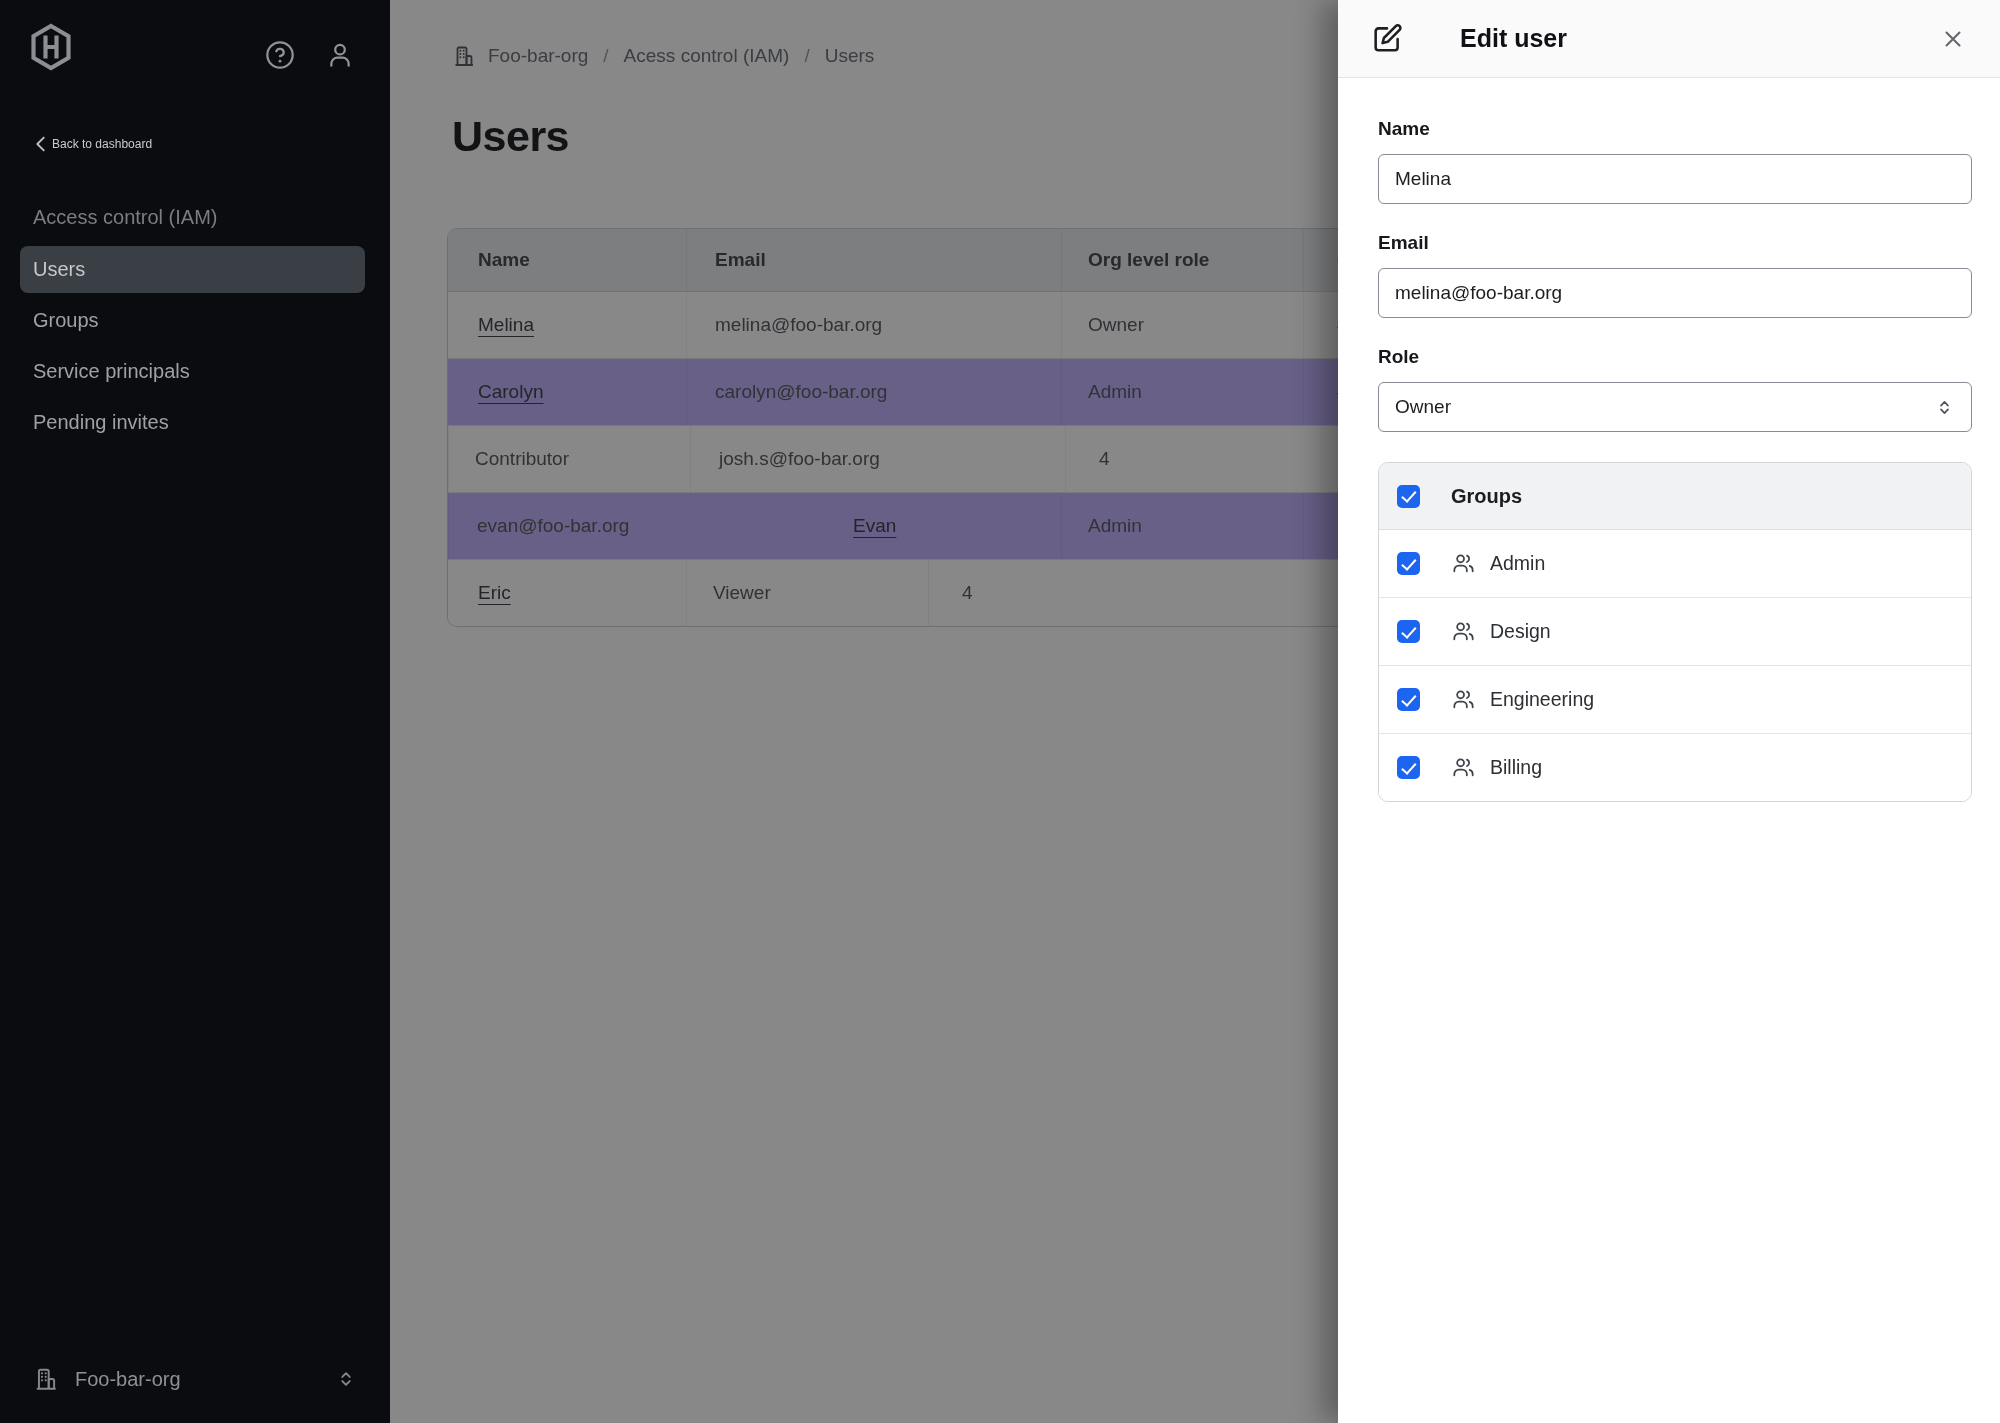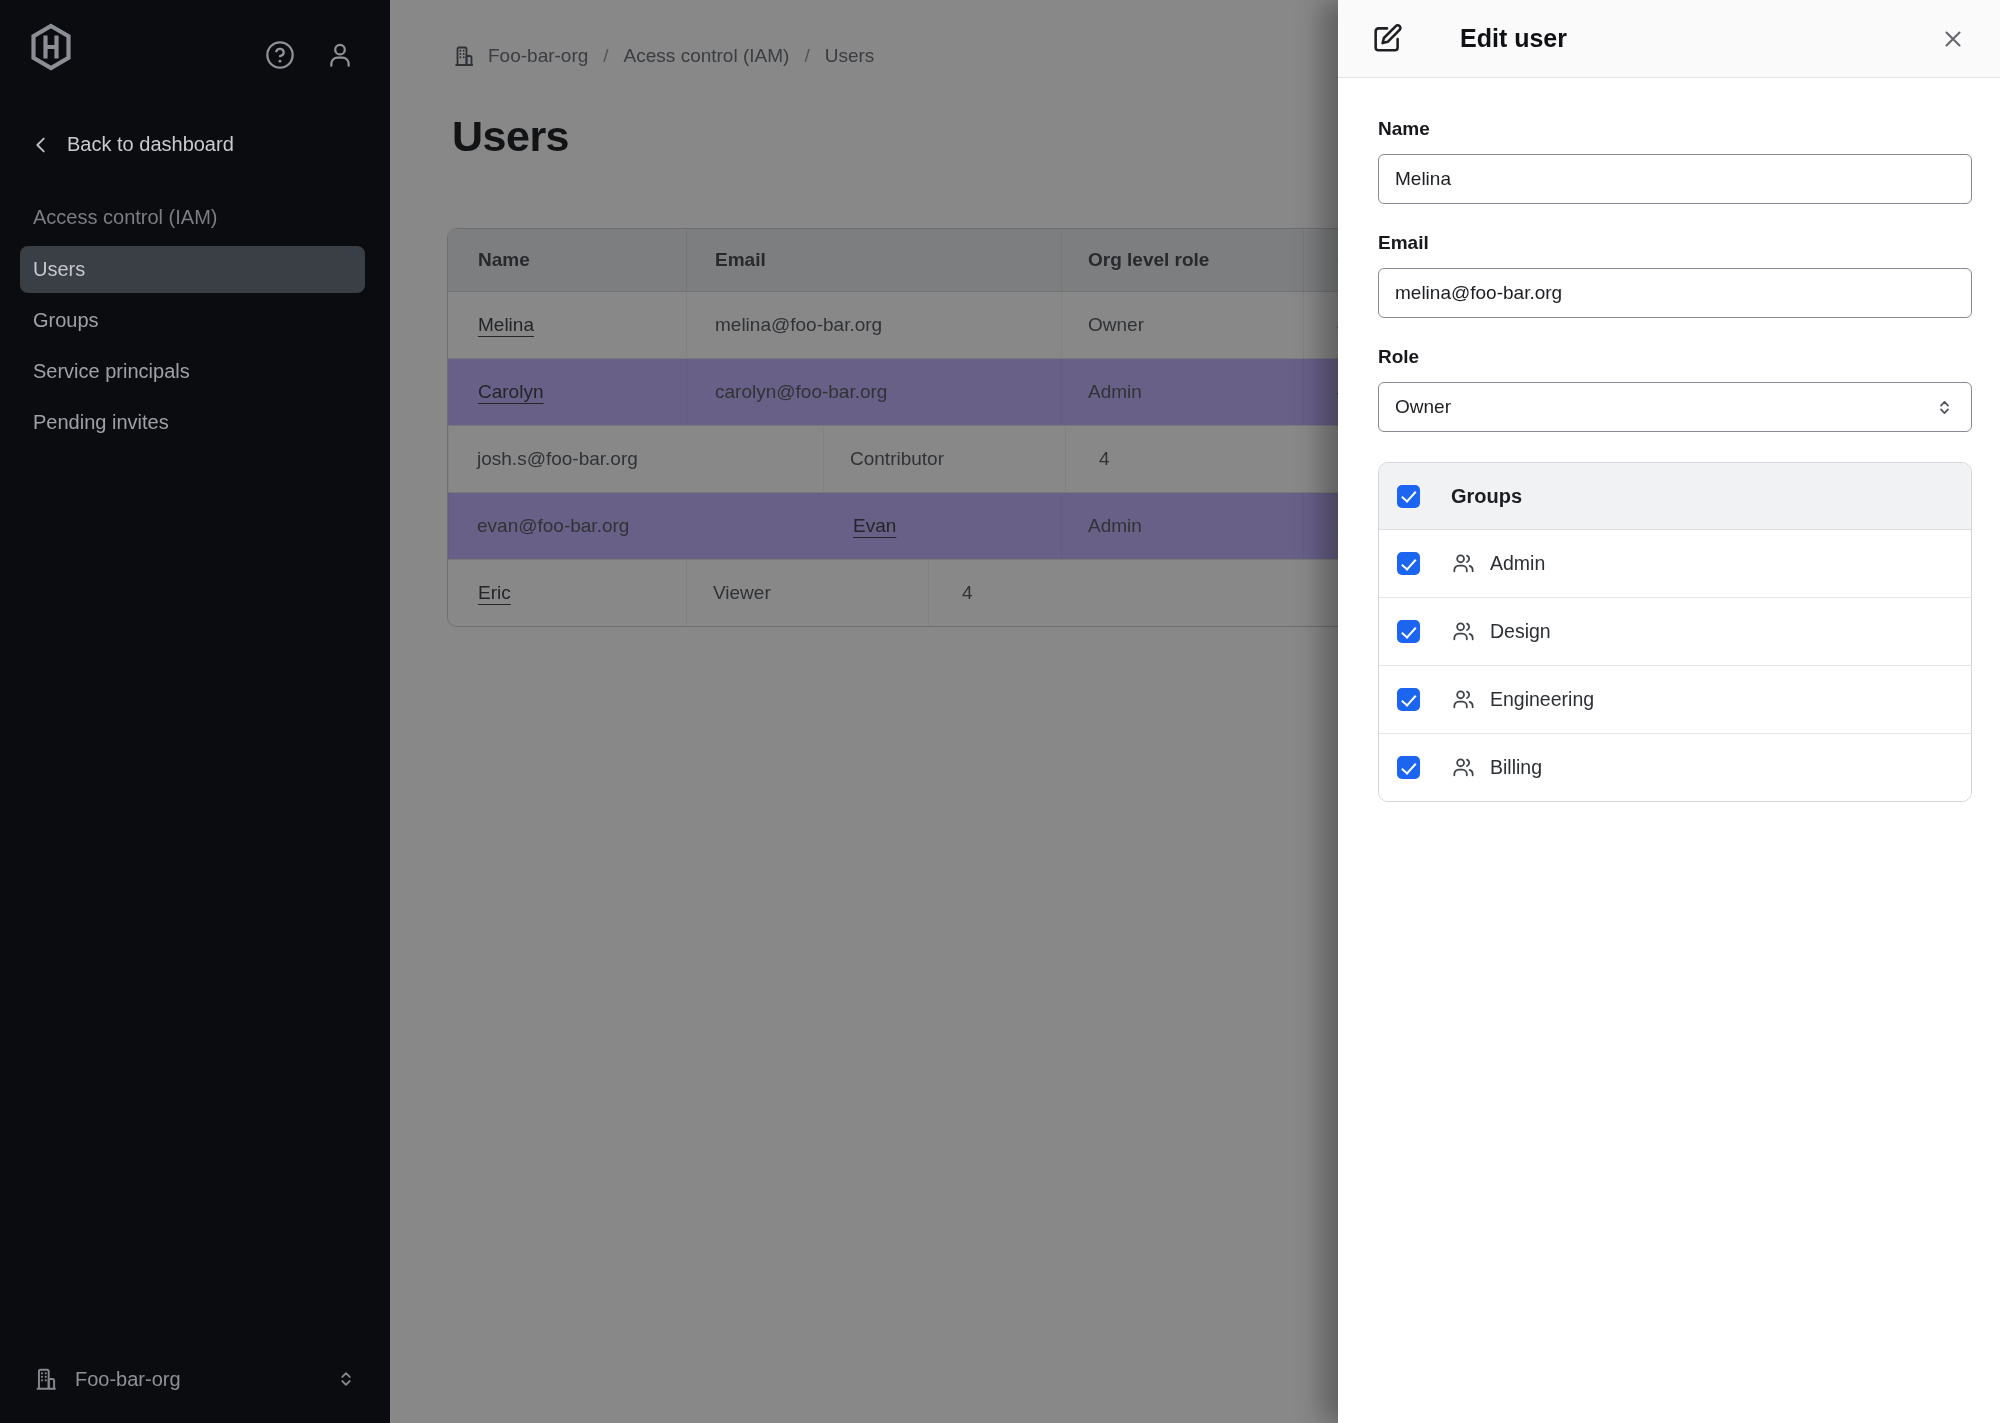--- a/index.html
+++ b/index.html
@@ -5,22 +5,22 @@
   html,body{margin:0;padding:0;background:#e8e8e8;}
   .stage{position:relative;width:2000px;height:1423px;overflow:hidden;background:#fff;
          font-family:"Liberation Sans","DejaVu Sans",sans-serif;-webkit-font-smoothing:antialiased;}
   svg{display:block;}
 
   
   .sidebar{position:absolute;left:0;top:0;bottom:0;width:390px;background:#0b0c10;}
   .logo{position:absolute;left:27px;top:23px;width:48px;height:48px;color:#8b8e95;}
   .top-icons{position:absolute;top:39px;right:34px;display:flex;gap:28px;color:#8f9298;}
   .top-icons .ic{width:32px;height:32px;cursor:pointer;}
-  .back-row{position:absolute;top:133px;left:30px;display:flex;align-items:center;gap:15px;
-            font-size:20px;color:#c9cbcf;cursor:pointer;}
+  .back-row{position:absolute;top:133px;left:30px;display:flex;align-items:center;
+            font-size:12px;color:#c9cbcf;cursor:pointer;}
   .back-row .ic{width:22px;height:22px;color:#bfc1c5;}
   .section-label{position:absolute;top:206px;left:33px;font-size:20px;color:#7a7d83;}
   .side-nav{position:absolute;top:246px;left:20px;right:25px;display:flex;flex-direction:column;gap:4px;}
   .nav-item{height:47px;display:flex;align-items:center;padding:0 13px;border-radius:8px;
             font-size:20px;color:#9ea1a7;cursor:pointer;}
   .nav-item.active{background:#3a3e45;color:#c6c8cc;}
   .org-switcher{position:absolute;left:20px;right:20px;bottom:22px;height:44px;display:flex;
                 align-items:center;gap:16px;padding:0 13px;font-size:20px;color:#8d9096;cursor:pointer;}
   .org-switcher .b-ic{width:26px;height:26px;color:#84878d;}
   .org-switcher .caret{width:22px;height:22px;margin-left:auto;color:#84878d;}
@@ -209,22 +209,22 @@
           </div>
           <div class="t-row stripe">
             <div class="t-cell c0">
               <span class="name-link">Carolyn</span>
             </div>
             <div class="t-cell c1">carolyn@foo-bar.org</div>
             <div class="t-cell c2">Admin</div>
             <div class="t-cell c3">–</div>
           </div>
           <div class="t-row">
+            <div class="t-cell c2">Contributor</div>
             <div class="t-cell c1">josh.s@foo-bar.org</div>
-            <div class="t-cell c2">Contributor</div>
             <div class="t-cell c3">4</div>
           </div>
           <div class="t-row stripe">
             <div class="t-cell c1">evan@foo-bar.org</div>
             <div class="t-cell c0">
               <span class="name-link">Evan</span>
             </div>
             <div class="t-cell c2">Admin</div>
             <div class="t-cell c3">2</div>
           </div>

